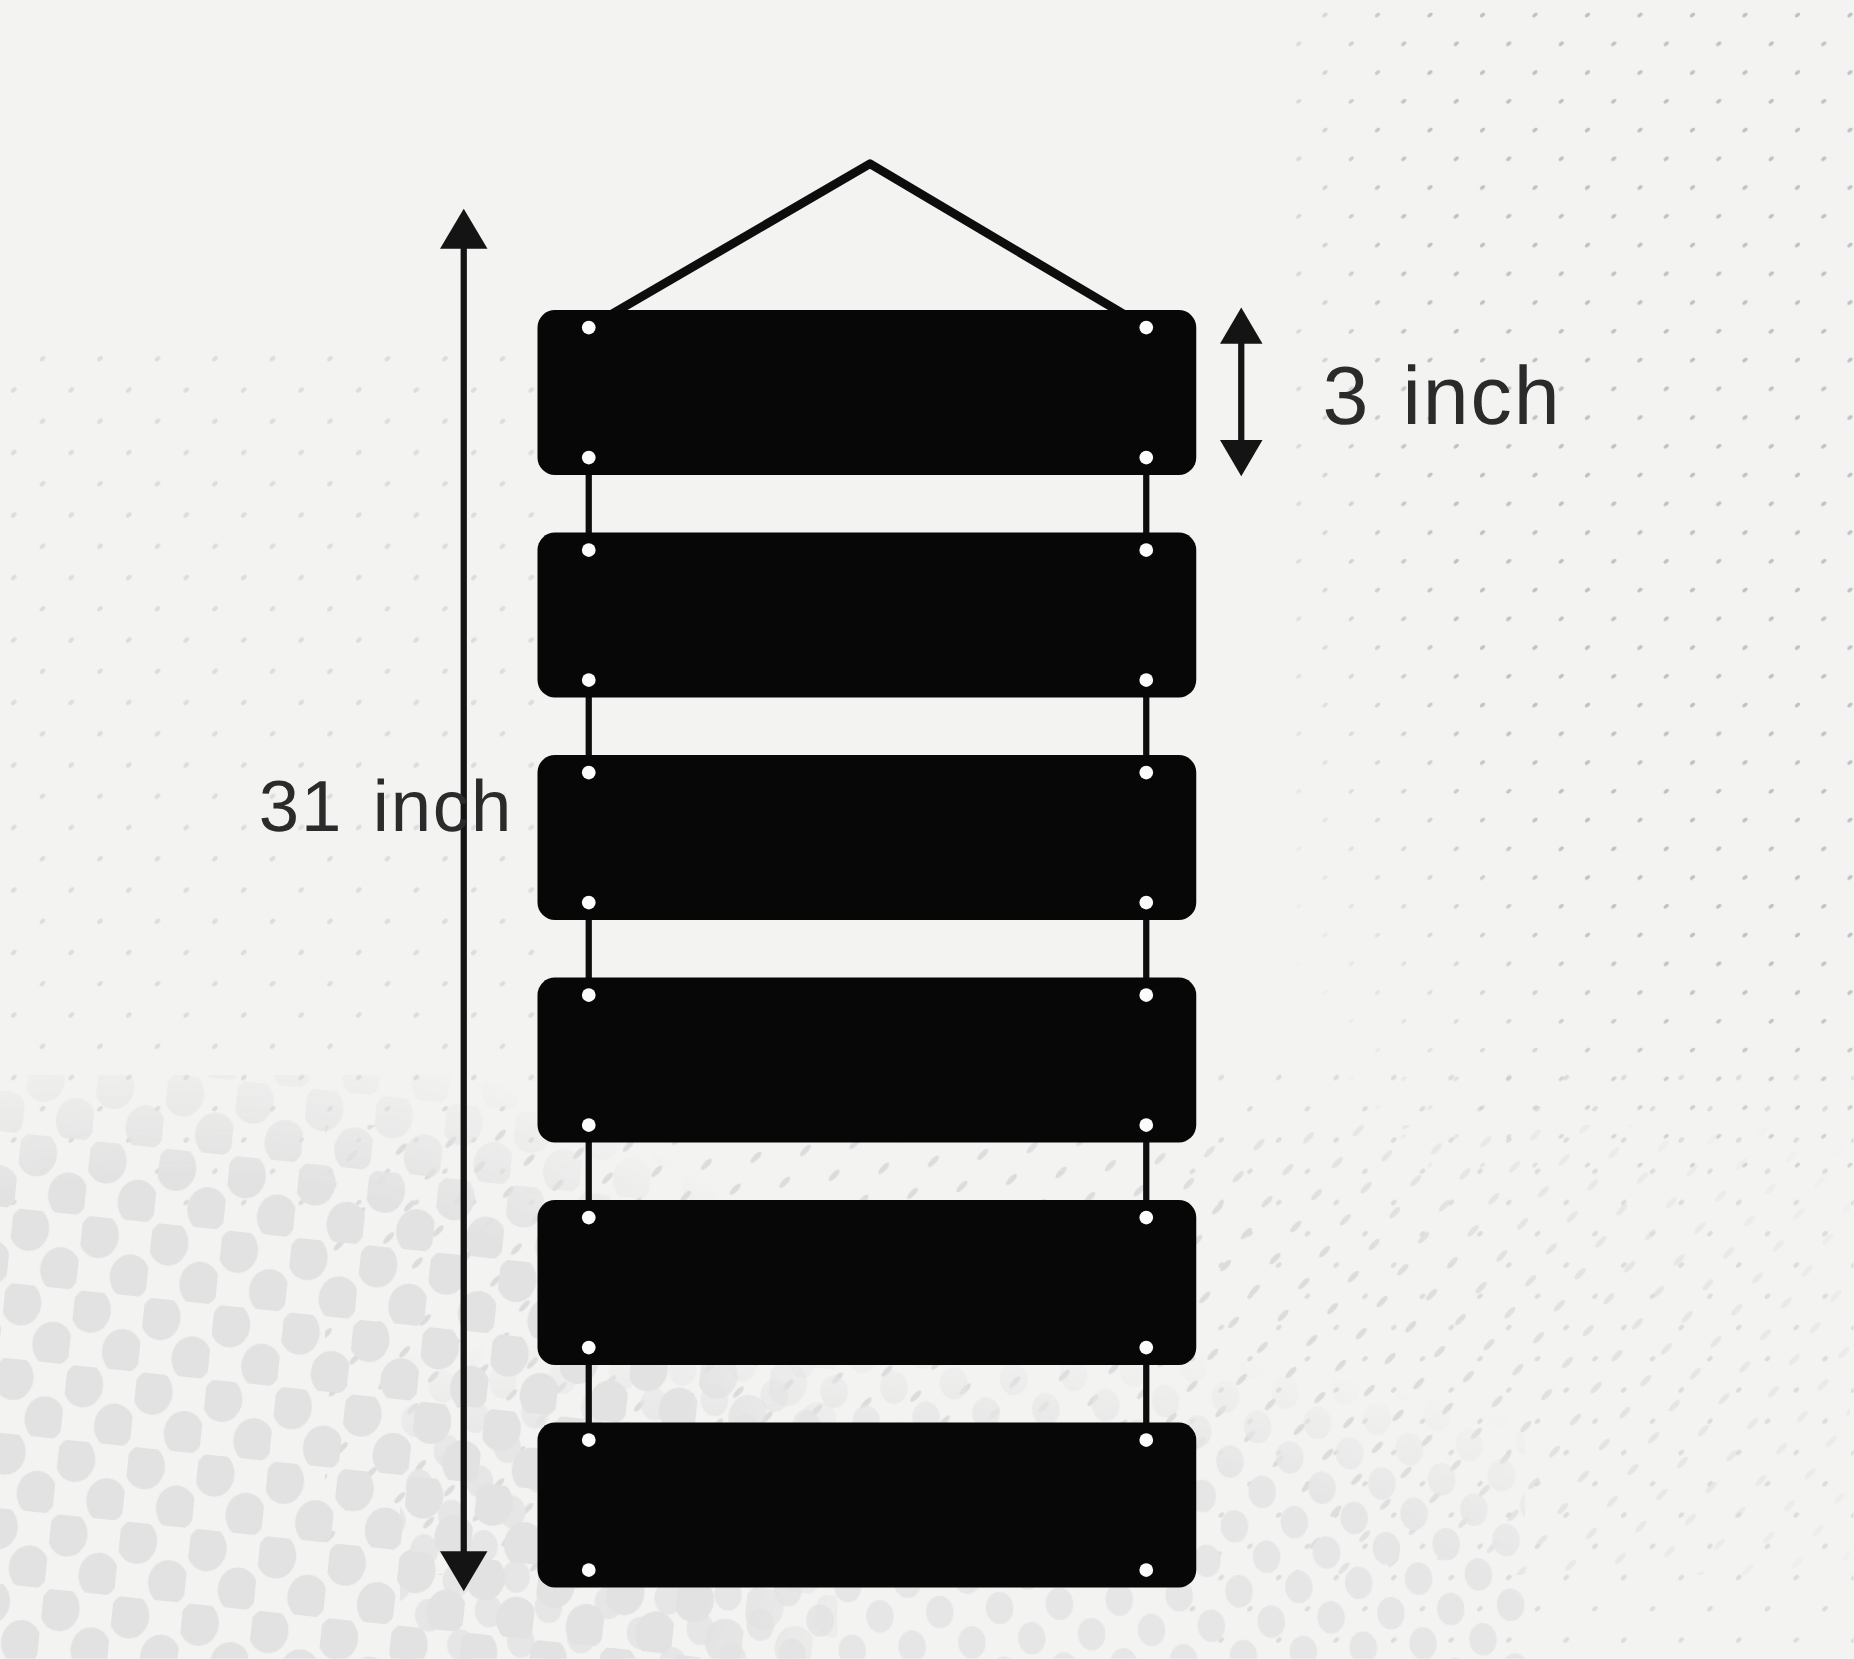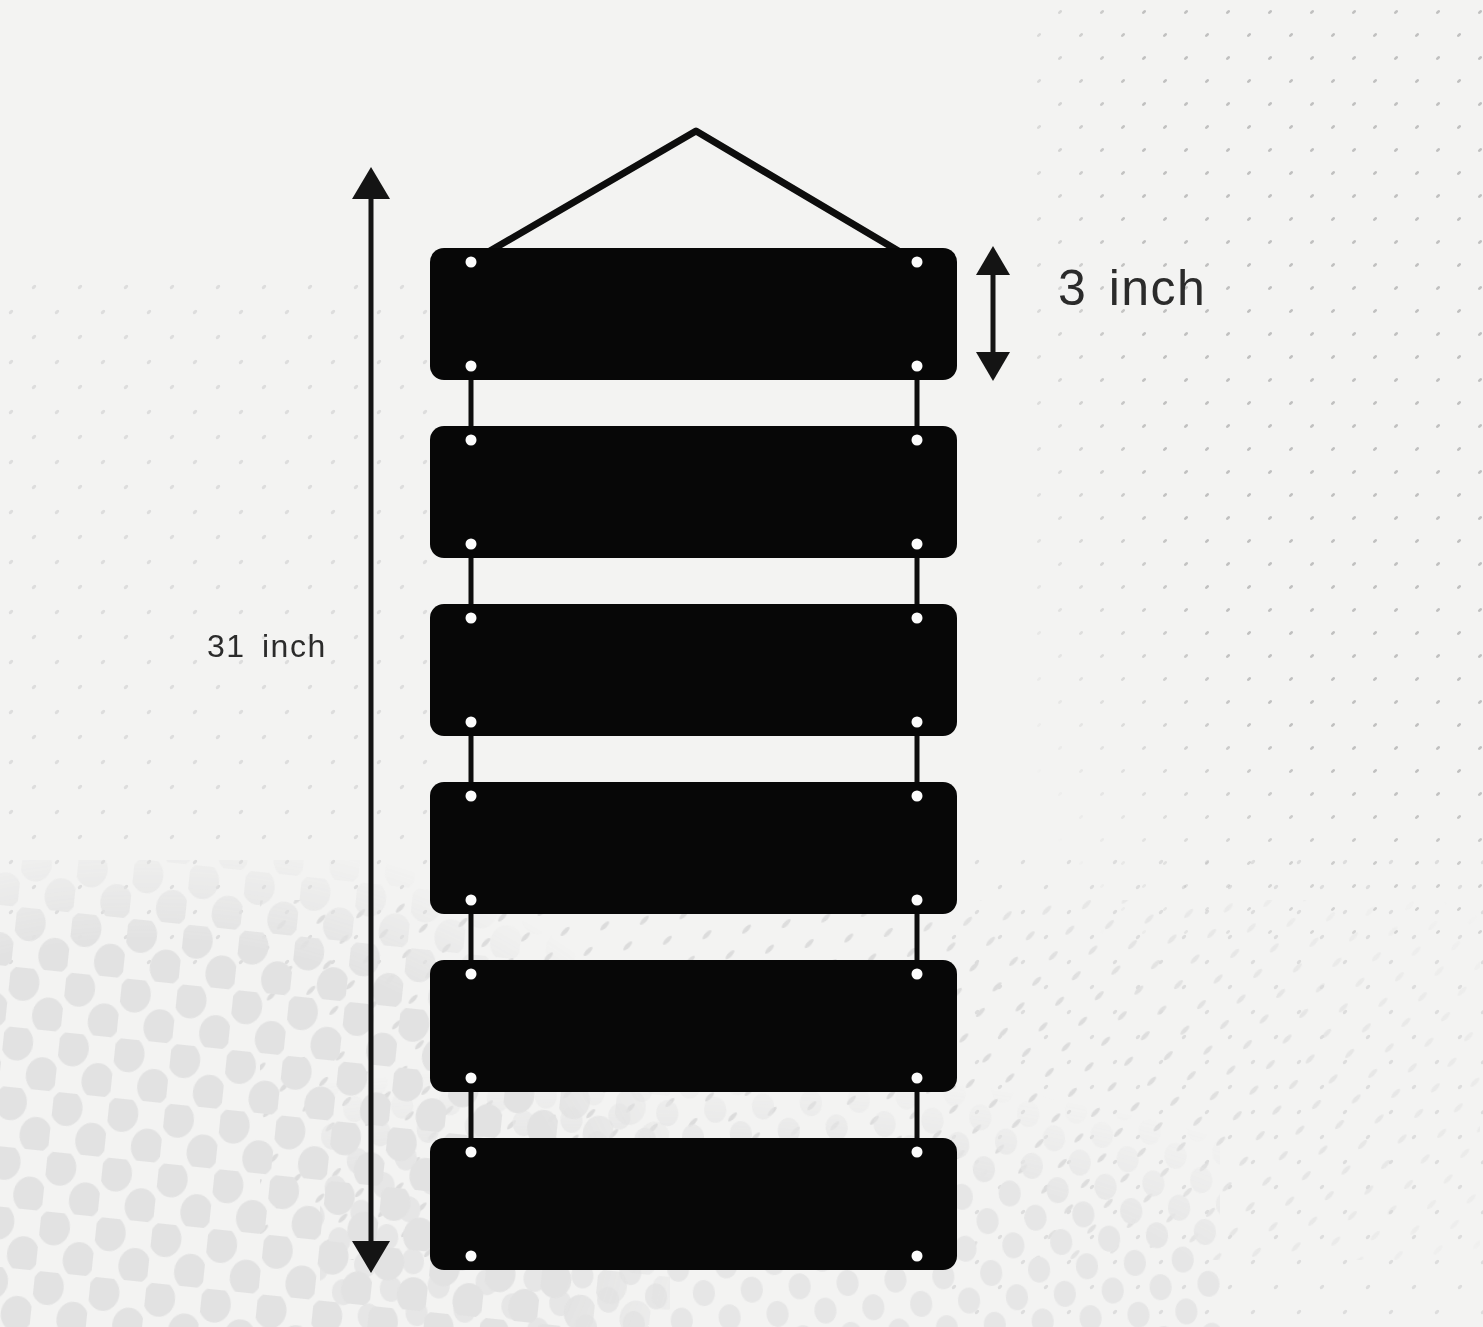--- a/index.html
+++ b/index.html
@@ -22,27 +22,27 @@
     position: absolute;
     color: #2b2b2b;
     letter-spacing: 1.5px;
     word-spacing: 6px;
     white-space: nowrap;
     user-select: none;
   }
   .dim-label.total {
     left: 207px;
     top: 624px;
-    font-size: 32px;
+    font-size: 58px;
     line-height: 44px;
   }
   .dim-label.plank {
     left: 1058px;
-    top: 263px;
-    font-size: 50px;
+    top: 291px;
+    font-size: 66px;
     line-height: 50px;
   }
 </style>
 </head>
 <body>
 
 <div class="stage">
 
   <svg class="artwork" viewBox="0 0 1483 1327" xmlns="http://www.w3.org/2000/svg">
 

